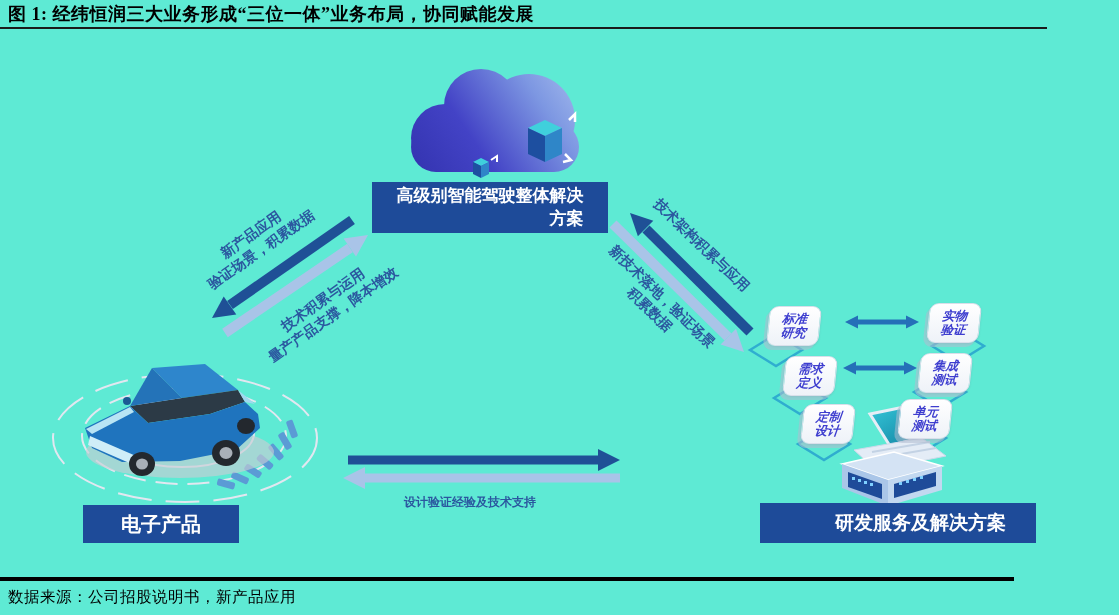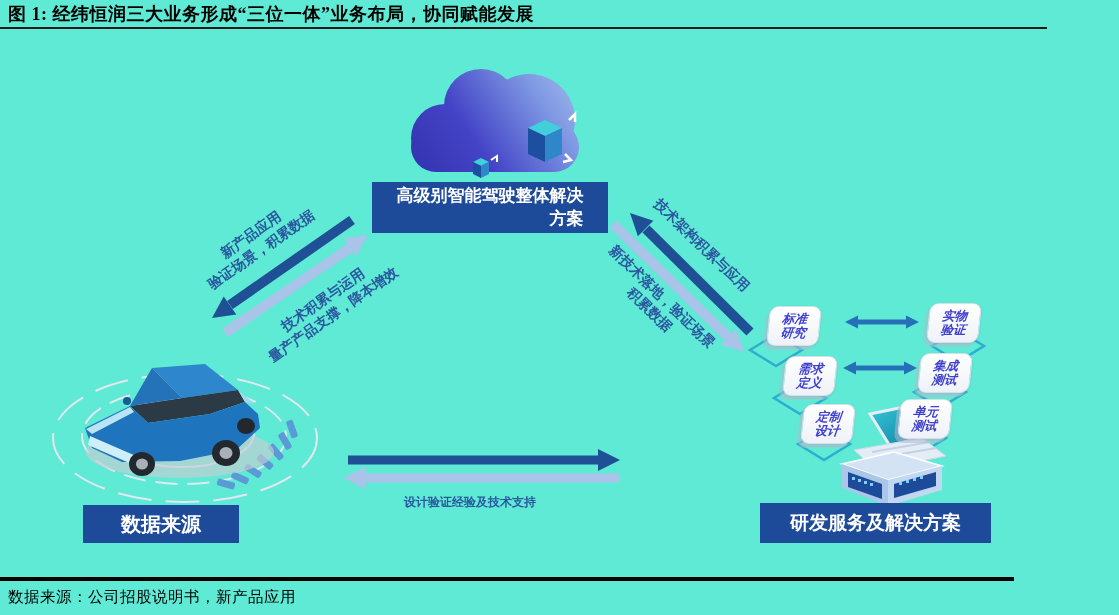--- a/index.html
+++ b/index.html
@@ -11,21 +11,21 @@
   .title-rule{position:absolute;left:0;top:27px;width:1047px;height:2px;background:#1a1a1a;}
   
   .bottom-rule{position:absolute;left:0;top:577px;width:1014px;height:4px;background:#000;}
   .src{position:absolute;left:8px;top:587px;font-family:"Liberation Serif",serif;
        font-size:15.5px;color:#000;letter-spacing:.5px;}
   
   .node{position:absolute;background:#1e4b99;color:#fff;font-weight:bold;display:flex;
         align-items:center;justify-content:center;text-align:right;white-space:pre-line;}
   #node-center{left:372px;top:182px;width:236px;height:51px;font-size:17px;line-height:1.35;}
   #node-left{left:83px;top:505px;width:156px;height:38px;font-size:20px;}
-  #node-right{left:760px;top:503px;width:231px;height:40px;font-size:19px;}
+  #node-right{left:760px;top:503px;width:231px;height:40px;font-size:19px;padding-left:45px;}
   
   .edge-label{position:absolute;color:#2b579f;font-weight:bold;text-align:center;
               white-space:pre-line;line-height:1.3;}
   .rot{transform:translate(-50%,-50%) rotate(var(--a));}
   .ctr{transform:translate(-50%,-50%);}
   
   .tile{position:absolute;width:50px;height:38px;background:linear-gradient(180deg,#ffffff,#eef2f8);
         border:1px solid #d9dfea;border-radius:9px;
         box-shadow:-3px 4px 0 rgba(176,188,208,.55),0 1px 2px rgba(120,130,150,.3);
         display:flex;align-items:center;justify-content:center;text-align:center;
@@ -195,21 +195,21 @@
 定义</div>
   <div class="tile" style="left:919px;top:353px;">集成
 测试</div>
   <div class="tile" style="left:802px;top:404px;">定制
 设计</div>
   <div class="tile" style="left:899px;top:399px;">单元
 测试</div>
 
   <div class="node" id="node-center">高级别智能驾驶整体解决
 方案</div>
-  <div class="node" id="node-left">数据来源</div>
+  <div class="node" id="node-left">电子产品</div>
   <div class="node" id="node-right">研发服务及解决方案</div>
 
   <div class="edge-label rot" style="--a:-35deg;left:256px;top:242px;font-size:14px;">新产品应用
 验证场景，积累数据</div>
   <div class="edge-label rot" style="--a:-35deg;left:328px;top:307px;font-size:14px;">技术积累与运用
 量产产品支撑，降本增效</div>
   <div class="edge-label rot" style="--a:44deg;left:702px;top:245px;font-size:14px;">技术架构积累与应用</div>
   <div class="edge-label rot" style="--a:44deg;left:656px;top:303px;font-size:14px;">新技术落地，验证场景
 积累数据</div>
   <div class="edge-label ctr" style="left:470px;top:503px;font-size:12px;">设计验证经验及技术支持</div>

